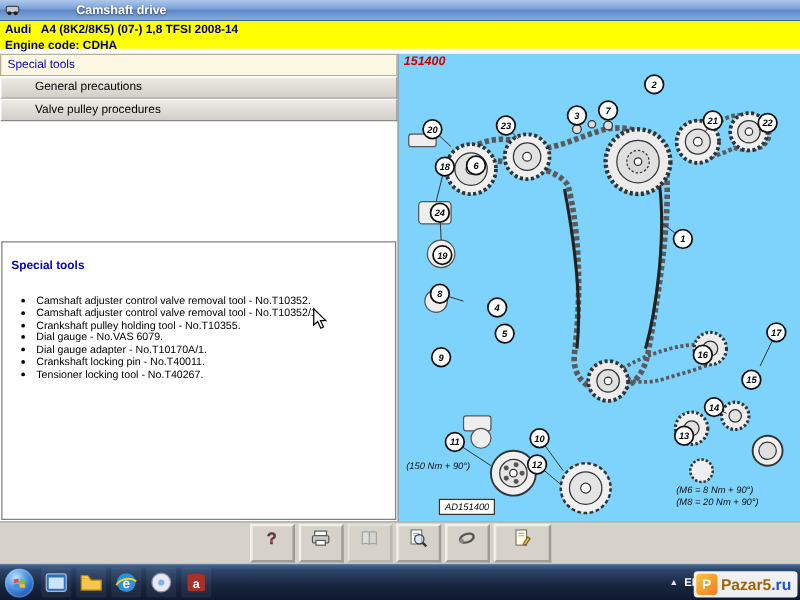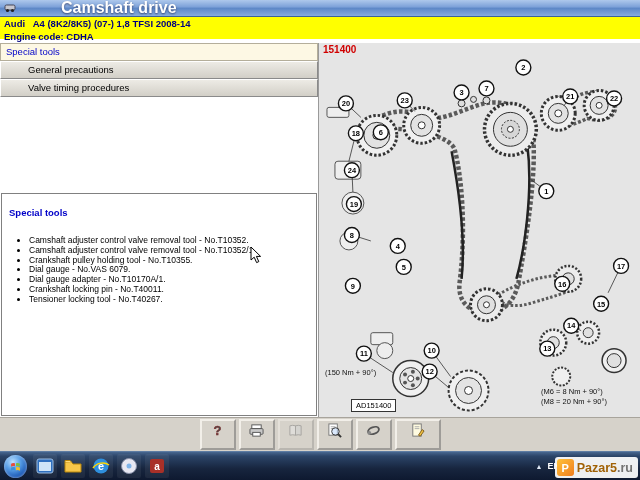--- a/index.html
+++ b/index.html
@@ -4,21 +4,21 @@
 <style>
   * { margin:0; padding:0; box-sizing:border-box; }
   html,body { width:640px; height:480px; }
   body { position:relative; overflow:hidden; background:#fff;
          font-family:"Liberation Sans", sans-serif; font-size:10px; }
 
   
   .titlebar { position:absolute; top:0; left:0; width:640px; height:17px;
     background:linear-gradient(#aec8ec 0%, #7ba0d8 45%, #5c86c6 50%, #87abdd 100%);
     border-bottom:1px solid #3c6396; display:flex; align-items:center; gap:4px; padding:0 4px; }
-  .titlebar .title { color:#fff; font-size:16px; font-weight:bold;
+  .titlebar .title { color:#fff; font-size:10px; font-weight:bold;
     text-shadow:0 1px 2px rgba(0,0,40,.55);padding-left:41px; }
 
   
   .header { position:absolute; top:17px; left:0; width:640px; height:22px; background:#ffff00; }
   .header .line { height:13px; line-height:13px; padding-left:4px;
     color:#000080; font-weight:bold; font-size:9.5px; white-space:pre; }
 
   
   .main { position:absolute; top:43px; left:0; width:640px; height:418px; background:#fff; }
 
@@ -28,21 +28,21 @@
   .nav-item:not(.selected) { background:linear-gradient(#edebe5,#d2cfc7); color:#000;
     border:1px solid; border-color:#ffffff #8a8a8a #8a8a8a #ffffff;padding-left:27px; }
 
   .content-box { position:absolute; left:1px; top:150px; width:316px; height:223px;
     border:1px solid #808080; background:#fff; overflow:hidden; }
   .content-heading { margin:13px 0 0 7px; color:#0000c8; font-weight:bold; font-size:9.5px; }
   .content-box ul { margin:18px 0 0 0; padding-left:27px; }
   .content-box li { font-size:8.5px; line-height:9.8px; color:#000; }
 
   .right-panel { position:absolute; left:318px; top:0; width:322px; height:374px;
-    border-left:1px solid #9a9a9a; background:#e5e5e5; }
+    border-left:1px solid #9a9a9a; background:#7dd3fc;font-style:italic; }
   .diagram-ref { position:absolute; left:4px; top:1px; color:#d00000; font-weight:bold; font-size:10px; z-index:3; }
   .plate { position:absolute; left:32px; top:356px; border:1px solid #333; background:#fff;
     font-size:7.5px; padding:1px 4px; z-index:3; }
   .note { position:absolute; font-size:7.5px; color:#111; z-index:3; white-space:nowrap; }
   .diagram { position:absolute; left:0; top:0; width:321px; height:374px; }
 
   .cursor { position:absolute; left:250px; top:203px; z-index:9; }
 
   
   .toolbar { position:absolute; top:417px; left:0; width:640px; height:34px;
@@ -73,21 +73,21 @@
   .tray .mini { width:7px; height:7px; background:#cfd9e8; border-radius:1px; cursor:pointer; }
 
   
   .watermark { position:absolute; right:2px; bottom:2px; z-index:20;
     display:flex; align-items:center; gap:3px;
     background:rgba(255,255,255,.93); border-radius:3px; padding:2px 5px 2px 2px; }
   .wm-logo { width:17px; height:17px; border-radius:3px; color:#fff; font-weight:bold;
     background:linear-gradient(135deg,#ffc23a,#f07d1e);
     display:flex; align-items:center; justify-content:center; font-size:11px; }
   .wm-text { font-size:12.5px; font-weight:bold; color:#a16207; }
-  .wm-suffix { font-size:12.5px; font-weight:bold; color:#737373; }
+  .wm-suffix { font-size:12.5px; font-weight:bold; color:#1d4ed8; }
 </style>
 </head>
 <body>
 
 <div class="titlebar">
   <span>
     <svg width="12" height="12" viewBox="0 0 12 12">
         <rect x="1" y="4" width="10" height="5" rx="1.5" fill="#c8c8d0" stroke="#445"></rect>
         <circle cx="3.5" cy="9.5" r="1.6" fill="#222"></circle>
         <circle cx="8.5" cy="9.5" r="1.6" fill="#222"></circle>
@@ -100,21 +100,21 @@
   <div class="line">Audi   A4 (8K2/8K5) (07-) 1,8 TFSI 2008-14</div>
   <div class="line">Engine code: CDHA</div>
 </div>
 
 <div class="main">
 
   <div class="left-panel">
     <div id="nav">
         <div class="nav-item selected">Special tools</div>
         <div class="nav-item">General precautions</div>
-        <div class="nav-item">Valve timing procedures</div>
+        <div class="nav-item">Valve pulley procedures</div>
       </div>
 
     <div class="content-box">
       <div class="content-heading">Special tools</div>
       <ul id="bullet-list">
           <li>Camshaft adjuster control valve removal tool - No.T10352.</li>
           <li>Camshaft adjuster control valve removal tool - No.T10352/1.</li>
           <li>Crankshaft pulley holding tool - No.T10355.</li>
           <li>Dial gauge - No.VAS 6079.</li>
           <li>Dial gauge adapter - No.T10170A/1.</li>

